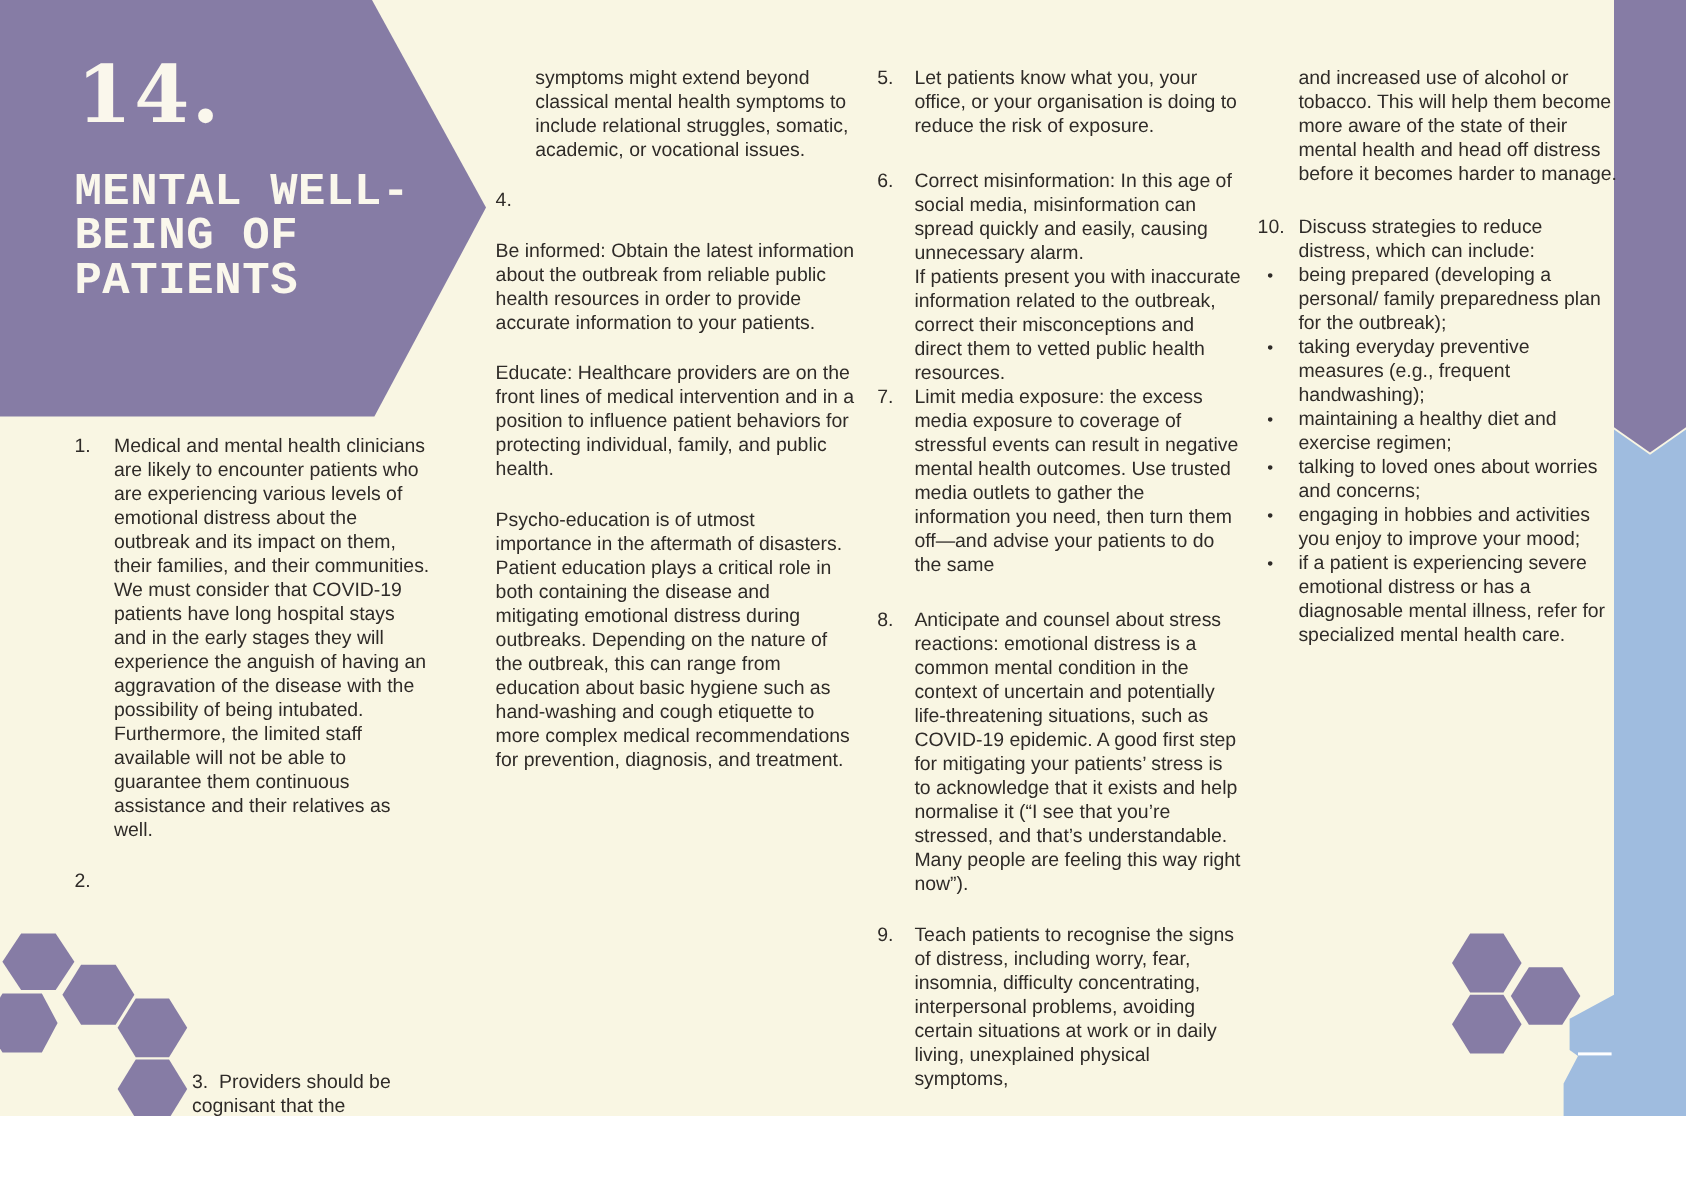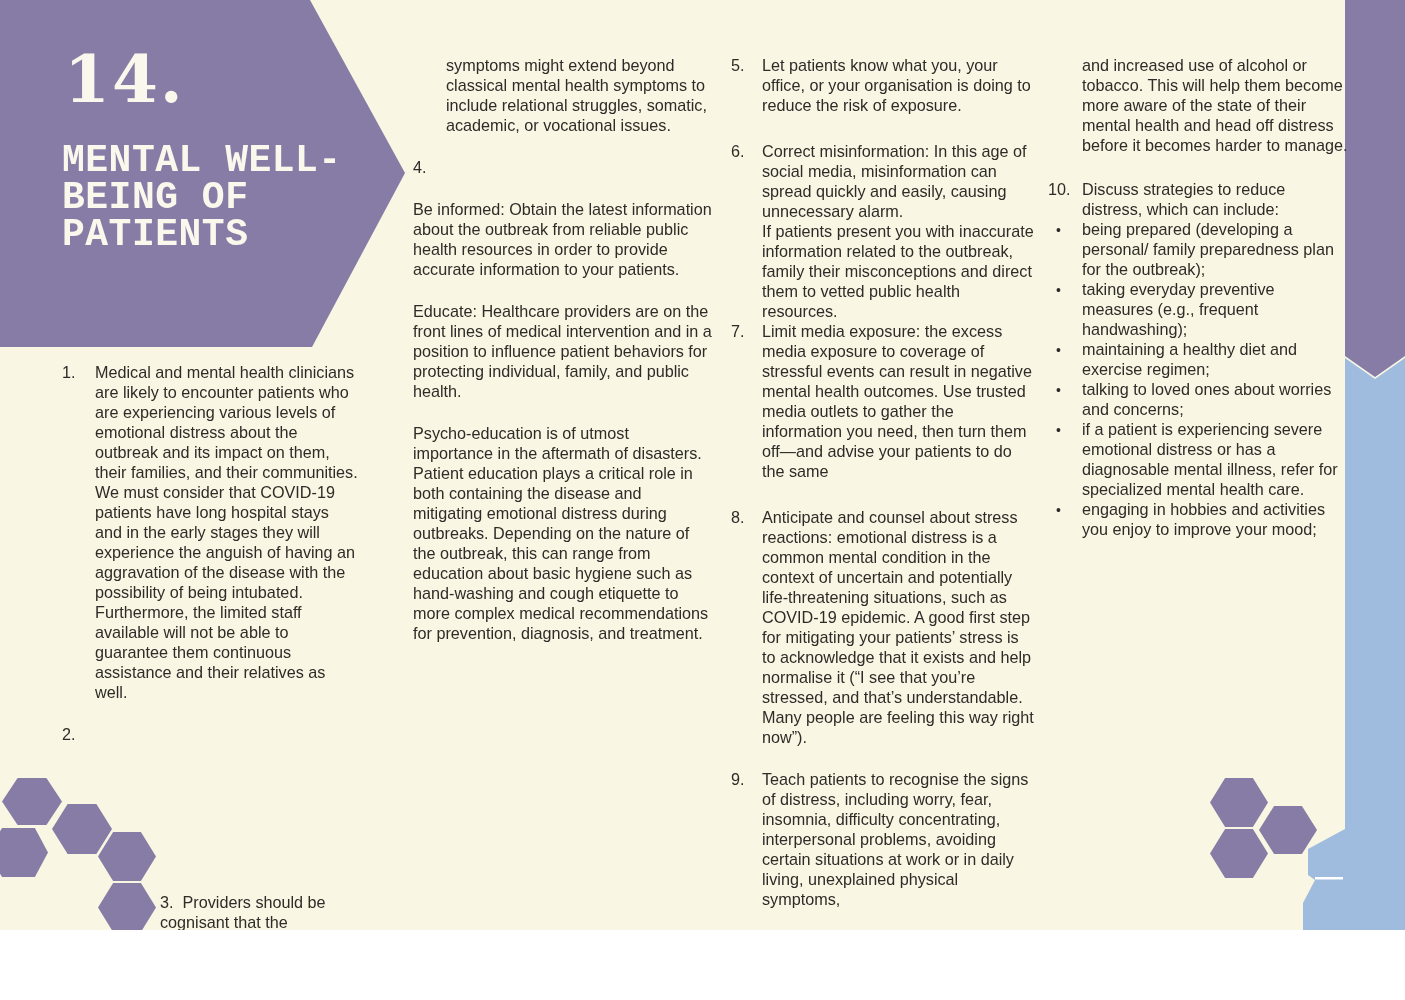--- a/index.html
+++ b/index.html
@@ -116,21 +116,21 @@
     <div class="item">
       <div class="n">5.</div>
       <div class="t">
           <p>Let patients know what you, your office, or your organisation is doing to reduce the risk of exposure.</p>
         </div>
     </div>
     <div class="item mt26">
       <div class="n">6.</div>
       <div class="t">
         <p>Correct misinformation: In this age of social media, misinformation can spread quickly and easily, causing unnecessary alarm.</p>
-        <p>If patients present you with inaccurate information related to the outbreak, family their misconceptions and direct them to vetted public health resources.</p>
+        <p>If patients present you with inaccurate information related to the outbreak, correct their misconceptions and direct them to vetted public health resources.</p>
       </div>
     </div>
     <div class="item">
       <div class="n">7.</div>
       <div class="t">
           <p>Limit media exposure: the excess media exposure to coverage of stressful events can result in negative mental health outcomes. Use trusted media outlets to gather the information you need, then turn them off—and advise your patients to do the same</p>
         </div>
     </div>
     <div class="item mt26">
       <div class="n">8.</div>
@@ -176,27 +176,27 @@
     </div>
     <div class="bullet">
       <div class="bm"></div>
       <div class="t">
           <p>talking to loved ones about worries and concerns;</p>
         </div>
     </div>
     <div class="bullet">
       <div class="bm"></div>
       <div class="t">
+          <p>engaging in hobbies and activities you enjoy to improve your mood;</p>
+        </div>
+    </div>
+    <div class="bullet">
+      <div class="bm"></div>
+      <div class="t">
           <p>if a patient is experiencing severe emotional distress or has a diagnosable mental illness, refer for specialized mental health care.</p>
-        </div>
-    </div>
-    <div class="bullet">
-      <div class="bm"></div>
-      <div class="t">
-          <p>engaging in hobbies and activities you enjoy to improve your mood;</p>
         </div>
     </div>
   </div>
 
   <div class="footer"></div>
 
   <div class="logo-in">
     <svg class="mark" width="34" height="28" viewBox="0 0 34 28">
       <path d="M6,2 L9,5" stroke="#41A065" stroke-width="2" fill="none" stroke-linecap="round"></path>
       <path d="M7,9 q-4,12 2,15 q6,2 9,-7 l2,-8 q-2,14 4,15 q6,1 7,-8 l1,-8" stroke="#41A065" stroke-width="2.6" fill="none" stroke-linecap="round"></path>

